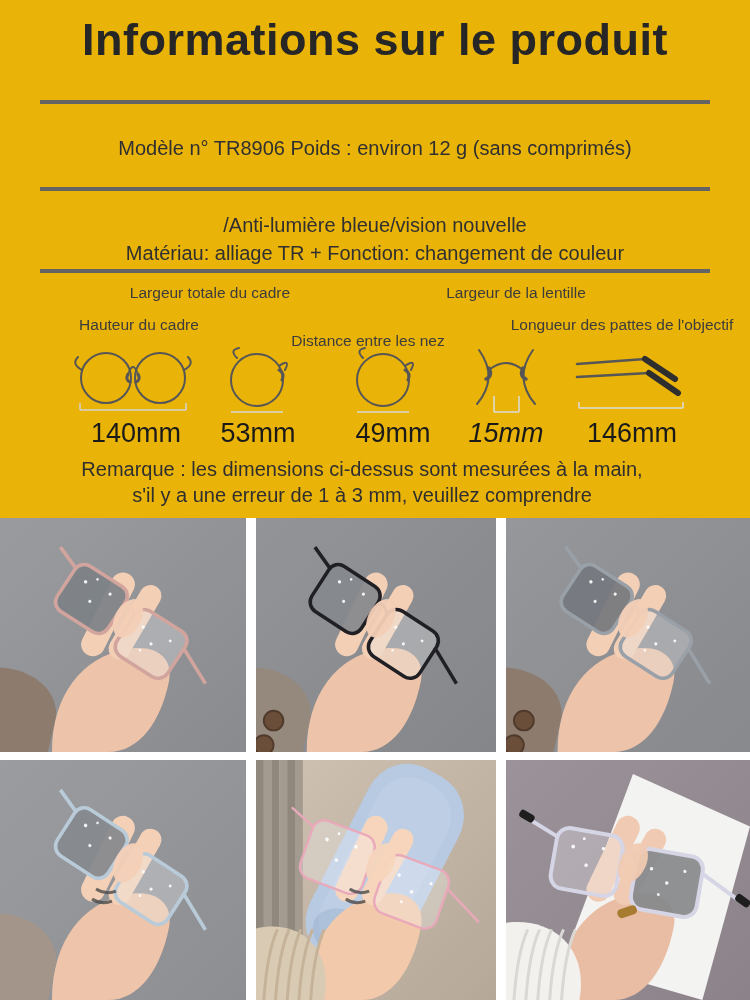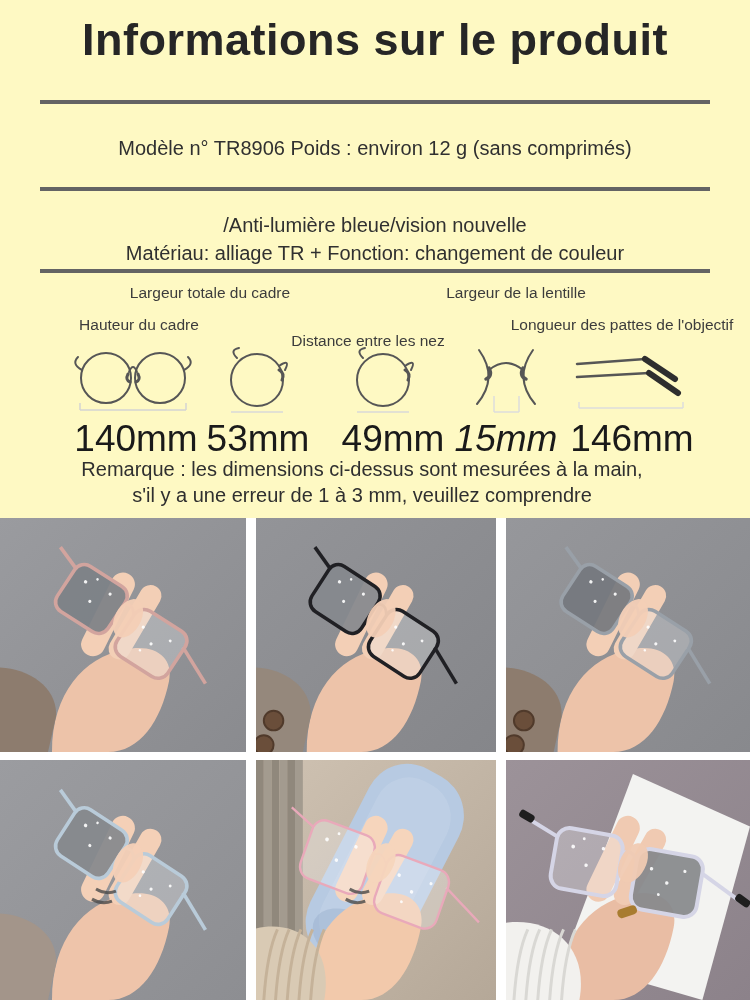--- a/index.html
+++ b/index.html
@@ -1,17 +1,17 @@
 <!DOCTYPE html>
 <html><head>
 <meta charset="utf-8">
 <style>
   html,body{margin:0;padding:0;}
   .page{
-    position:relative;width:750px;height:1000px;background:#fef9c3;overflow:hidden;
+    position:relative;width:750px;height:1000px;background:#eab308;overflow:hidden;
     font-family:"Liberation Sans","DejaVu Sans",sans-serif;color:#2c2c2c;
   }
   .title{
     position:absolute;top:14px;left:0;width:750px;text-align:center;
     font-size:45px;font-weight:bold;color:#262626;letter-spacing:0.5px;
   }
   .rule{position:absolute;left:40px;width:670px;height:4px;background:#646464;}
   .rule1{top:100px;} .rule2{top:187px;} .rule3{top:269px;}
   .model-line{
     position:absolute;top:137px;left:0;width:750px;text-align:center;
@@ -31,21 +31,21 @@
   .lbl-nd{left:368px;top:332px;}
   .lbl-tl{left:622px;top:316px;}
   .dim-icon{position:absolute;top:340px;height:78px;}
   .icon1{left:68px;width:130px;}
   .icon2{left:209px;width:100px;}
   .icon3{left:335px;width:100px;}
   .icon4{left:451px;width:110px;}
   .icon5{left:571px;width:120px;}
   .dim-value{
     position:absolute;top:418px;transform:translateX(-50%);
-    font-size:37px;color:#1a1a1a;white-space:nowrap;
+    font-size:27px;color:#1a1a1a;white-space:nowrap;
   }
   .val1{left:136px;} .val2{left:258px;} .val3{left:385px;margin-left:8px;} .val4{left:506px;font-style:italic;} .val5{left:632px;}
   .note-block{
     position:absolute;top:456px;left:0;width:724px;text-align:center;
     font-size:20px;line-height:1.3;color:#2f2f2f;
   }
   .gallery{
     position:absolute;top:518px;left:0;width:750px;height:482px;
     display:grid;grid-template-columns:246px 240px 244px;grid-template-rows:234px 240px;
     column-gap:10px;row-gap:8px;background:#ffffff;

